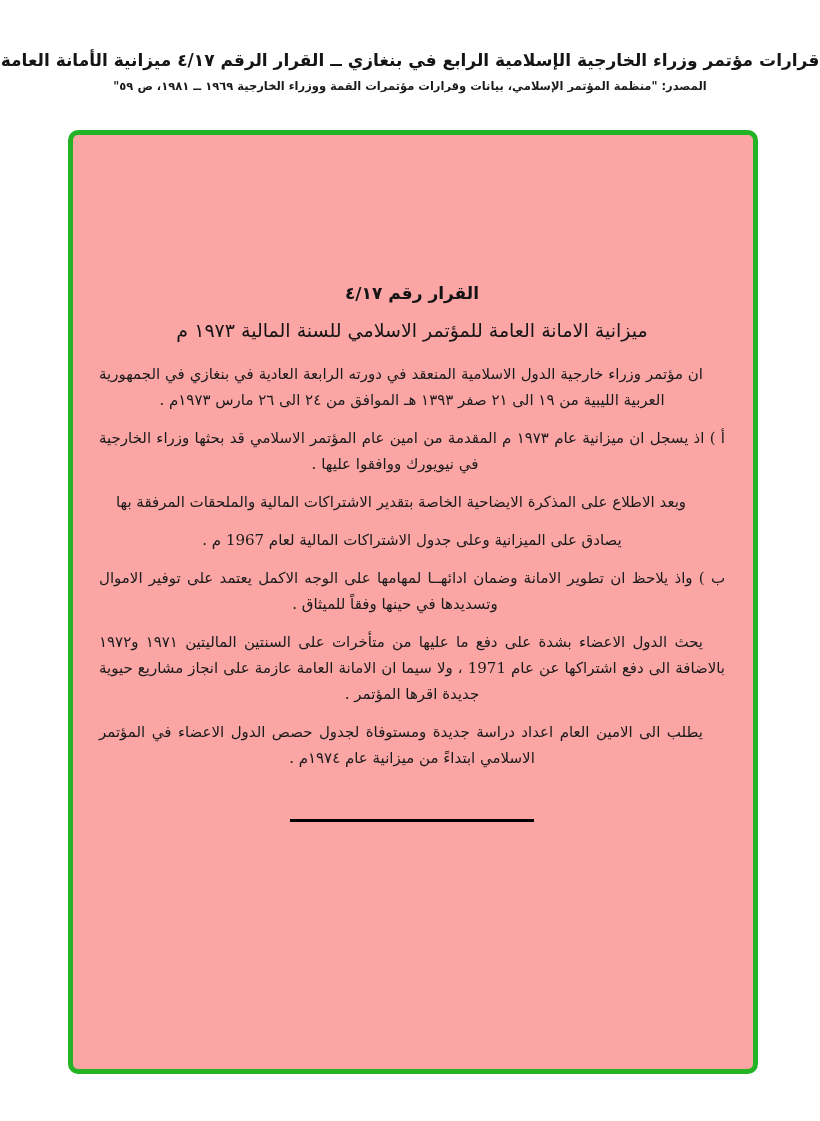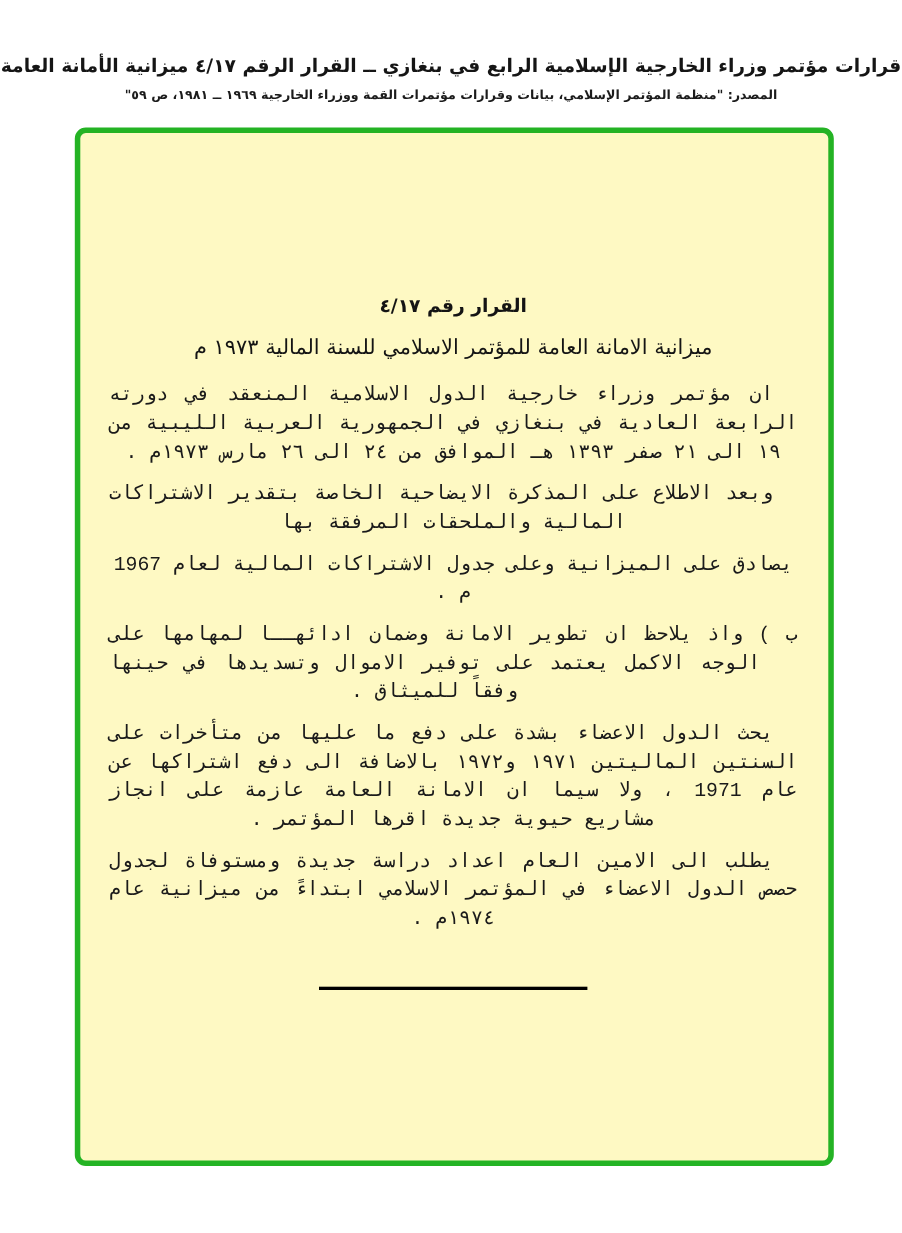--- a/index.html
+++ b/index.html
@@ -30,53 +30,52 @@
   .page-header .hline2 {
     font-family: "DejaVu Sans", sans-serif;
     font-weight: bold;
     font-size: 11.5px;
     margin-top: 9px;
     color: #1b1b1b;
   }
   .doc-frame {
     position: absolute;
     left: 68px;
-    top: 116px;
+    top: 130px;
     width: 690px;
     height: 944px;
     border: 5px solid #24b324;
     border-radius: 10px;
-    background: #fef9c3;
+    background: #fca5a5;
   }
   .doc-content {
     direction: rtl;
     padding: 148px 28px 0 26px;
   }
   .doc-title-1 {
     text-align: center;
     font-weight: bold;
     font-size: 17px;
     color: #141414;
   }
   .doc-title-2 {
     text-align: center;
     font-weight: normal;
     font-size: 19px;
     margin-top: 16px;
     margin-bottom: 20px;
     color: #141414;
   }
   .para {
-    font-size: 18px;
+    font-size: 15px;
     line-height: 26px;
     text-align: justify;
     text-align-last: center;
     margin-bottom: 12px;
     color: #1a1a1a;
-    font-family: Liberation Mono, monospace;
   }
   .para.indent { text-indent: 22px; }
   .para.hang   { padding-right: 34px; text-indent: -34px; }
   .para.center-line { text-align: center; text-align-last: center; }
   .divider {
     width: 244px;
     height: 3px;
     background: #000000;
     margin: 48px auto 0 auto;
   }
@@ -88,20 +87,21 @@
   <div class="hline1">قرارات مؤتمر وزراء الخارجية الإسلامية الرابع في بنغازي  ــ  القرار الرقم ٤/١٧ ميزانية الأمانة العامة</div>
   <div class="hline2">المصدر: "منظمة المؤتمر الإسلامي، بيانات وقرارات مؤتمرات القمة ووزراء الخارجية ١٩٦٩ ــ ١٩٨١، ص ٥٩"</div>
 </header>
 
 <section class="doc-frame">
   <div class="doc-content">
     <div class="doc-title-1">القرار رقم ٤/١٧</div>
     <div class="doc-title-2">ميزانية الامانة العامة للمؤتمر الاسلامي للسنة المالية ١٩٧٣ م</div>
 
     <p class="para indent">ان مؤتمر وزراء خارجية الدول الاسلامية المنعقد في دورته الرابعة العادية في بنغازي في الجمهورية العربية الليبية من ١٩ الى ٢١ صفر ١٣٩٣ هـ الموافق من ٢٤ الى ٢٦ مارس ١٩٧٣م .</p>
+    <p class="para hang">أ ) اذ يسجل ان ميزانية عام ١٩٧٣ م المقدمة من امين عام المؤتمر الاسلامي قد بحثها وزراء الخارجية في نيويورك ووافقوا عليها .</p>
     <p class="para indent">وبعد الاطلاع على المذكرة الايضاحية الخاصة بتقدير الاشتراكات المالية والملحقات المرفقة بها</p>
     <p class="para center-line">يصادق على الميزانية وعلى جدول الاشتراكات المالية لعام 1967 م .</p>
     <p class="para hang">ب ) واذ يلاحظ ان تطوير الامانة وضمان ادائهــا لمهامها على الوجه الاكمل يعتمد على توفير الاموال وتسديدها في حينها وفقاً للميثاق .</p>
     <p class="para indent">يحث الدول الاعضاء بشدة على دفع ما عليها من متأخرات على السنتين الماليتين ١٩٧١ و١٩٧٢ بالاضافة الى دفع اشتراكها عن عام 1971 ، ولا سيما ان الامانة العامة عازمة على انجاز مشاريع حيوية جديدة اقرها المؤتمر .</p>
     <p class="para indent">يطلب الى الامين العام اعداد دراسة جديدة ومستوفاة لجدول حصص الدول الاعضاء في المؤتمر الاسلامي ابتداءً من ميزانية عام ١٩٧٤م .</p>
 
     <div class="divider"></div>
   </div>
 </section>
 

